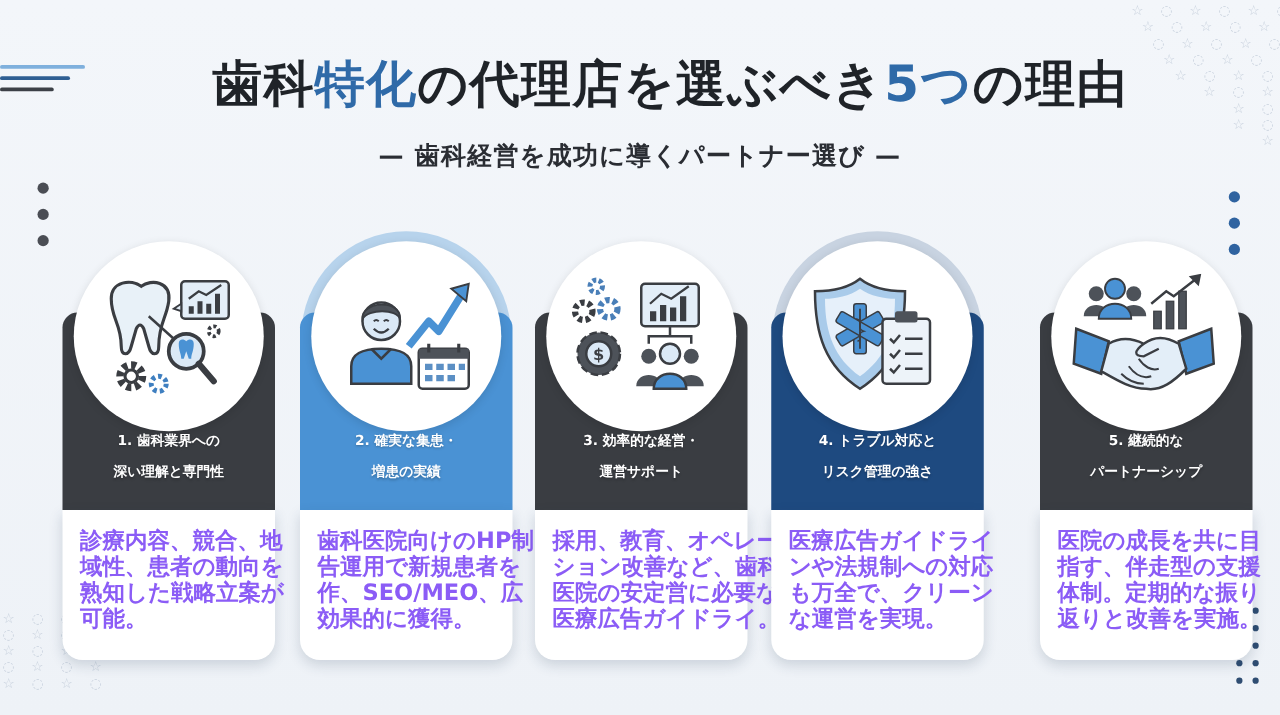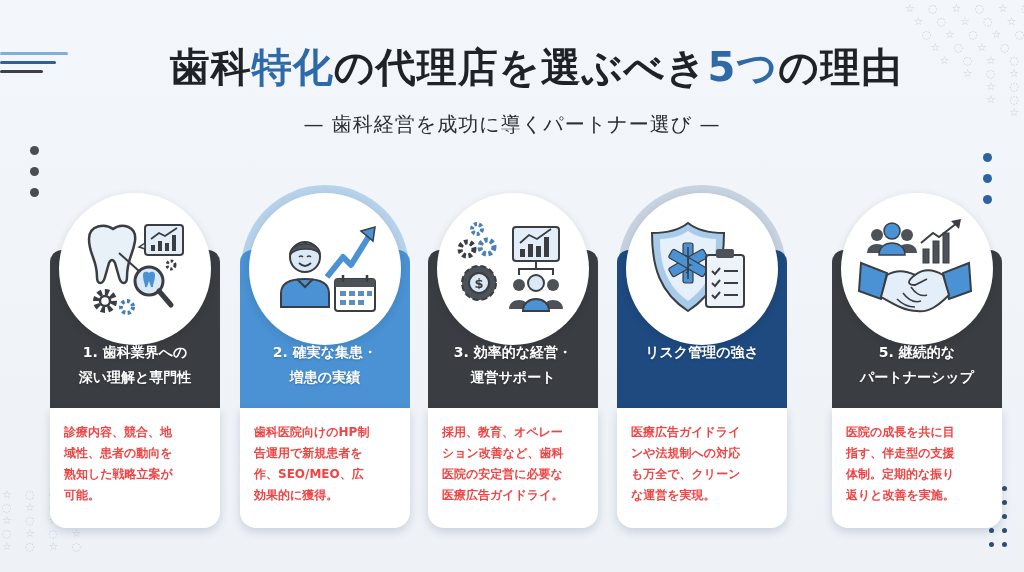--- a/index.html
+++ b/index.html
@@ -17,21 +17,21 @@
   .dot-grid span { width:5px; height:5px; border-radius:50%; background:#2f4d72; }
   .pattern { position:absolute; color:#c9d2de; font-size:11px; line-height:13px; letter-spacing:5px; white-space:pre; }
 
   .title {
     position:absolute; left:0; right:0; top:40px; text-align:center;
     font-size:40px; font-weight:bold; color:#1f2328; letter-spacing:1px;margin-left:48px;
   }
   .title .accent { color:#2f6aa8; }
   .subtitle {
     position:absolute; left:0; right:0; top:111px; text-align:center;
-    font-size:20px; font-weight:normal; color:#2a2d33; letter-spacing:1px;
+    font-size:20px; font-weight:bold; color:#2a2d33; letter-spacing:1px;
   }
 
   .card { position:absolute; top:250px; width:170px; height:278px; }
   .card .band {
     position:absolute; left:0; top:0; width:170px; height:158px;
     border-radius:12px 12px 0 0;
   }
   .card .body {
     position:absolute; left:0; top:158px; width:170px; height:120px;
     background:#ffffff; border-radius:0 0 16px 16px;
@@ -41,26 +41,26 @@
     position:absolute; left:50%; top:-65px; width:168px; height:168px; margin-left:-84px;
     border-radius:50%;
   }
   .card .circle {
     position:absolute; left:50%; top:-57px; width:152px; height:152px; margin-left:-76px;
     border-radius:50%; background:#ffffff; box-shadow:0 2px 8px rgba(0,0,0,0.12);
     display:flex; align-items:center; justify-content:center;
   }
   .card .heading {
     position:absolute; left:0; right:0; top:90px; text-align:center;
-    color:#ffffff; font-weight:bold; font-size:14px; line-height:25px;
+    color:#ffffff; font-weight:bold; font-size:11px; line-height:25px;
     text-shadow:0 1px 2px rgba(0,0,0,0.25);
   }
   .card .desc {
     position:absolute; left:14px; right:10px; top:172px;
-    color:#ef4444; font-weight:bold; font-size:12px; line-height:21px;
+    color:#8b5cf6; font-weight:bold; font-size:18px; line-height:21px;
   }
   .card .desc span { display:block; white-space:nowrap; }
 </style>
 </head>
 <body>
 
 <div class="deco-lines">
   <div style="width:68px;background:#7fb0dd;"></div>
   <div style="width:56px;background:#2f5f93;"></div>
   <div style="width:43px;background:#3c4047;"></div>
@@ -242,20 +242,21 @@
         <polyline points="70,52 73,55 78,49"></polyline>
           <line x1="82" y1="52" x2="96" y2="52"></line>
         <polyline points="70,64 73,67 78,61"></polyline>
           <line x1="82" y1="64" x2="96" y2="64"></line>
         <polyline points="70,76 73,79 78,73"></polyline>
           <line x1="82" y1="76" x2="96" y2="76"></line>
       </g>
     </svg>
   </div>
   <div class="heading">
+    <div>4. トラブル対応と</div>
       <div>リスク管理の強さ</div>
   </div>
   <div class="body"></div>
   <div class="desc">
     <span>医療広告ガイドライ</span>
       <span>ンや法規制への対応</span>
       <span>も万全で、クリーン</span>
       <span>な運営を実現。</span>
   </div>
 </div>

